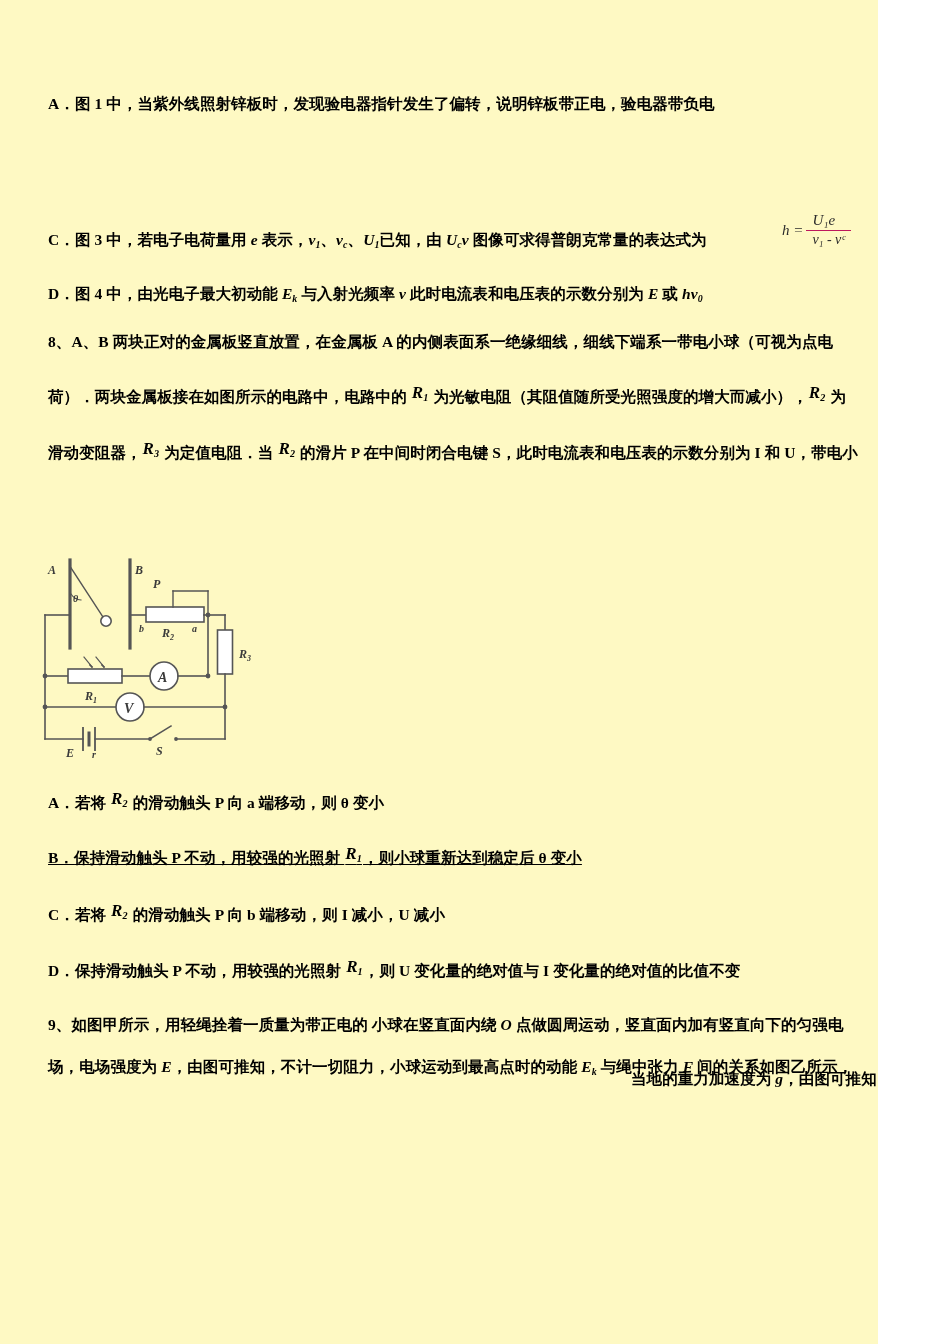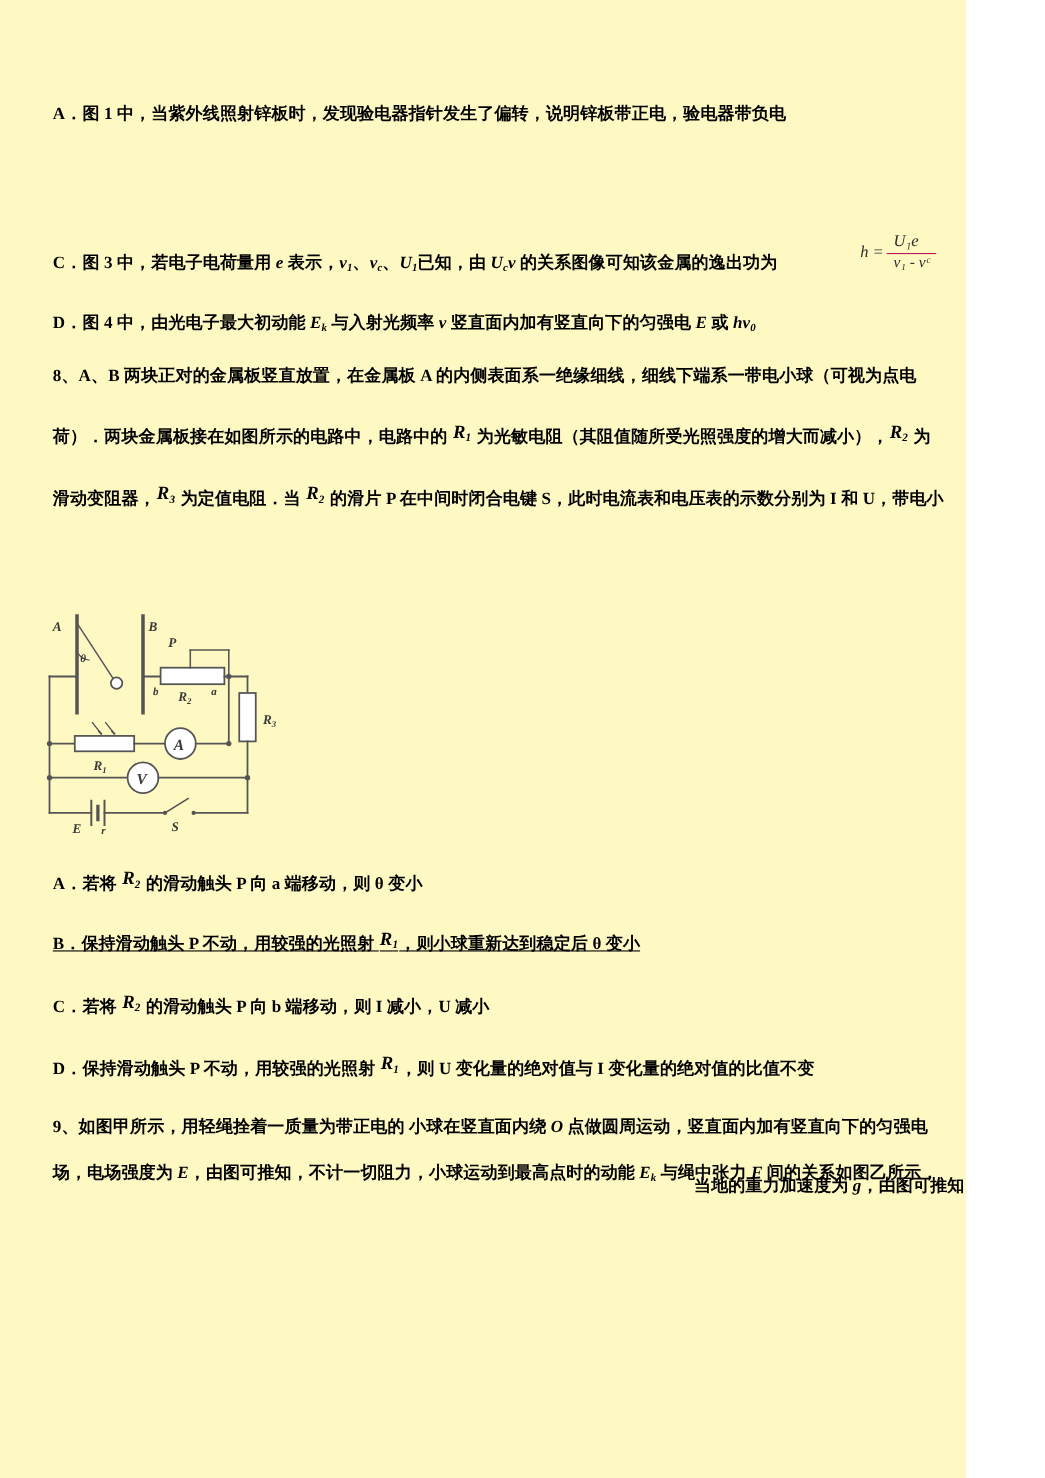--- a/index.html
+++ b/index.html
@@ -97,33 +97,33 @@
 <body>
 
 <div class="page">
 
   <div class="q-line" style="top:92px;">
     <span class="opt-label">A．</span><span>图 1 中，当紫外线照射锌板时，发现验电器指针发生了偏转，说明锌板带正电，验电器带负电</span>
   </div>
 
 
   <div class="q-line" style="top:228px;">
-    <span class="opt-label">C．</span><span>图 3 中，若电子电荷量用 </span><span class="ital">e</span><span> 表示，</span><span class="ital">v</span><sub>1</sub><span>、</span><span class="ital">v</span><sub>c</sub><span>、</span><span class="ital">U</span><sub>1</sub><span>已知，由 </span><span class="ital">U</span><sub>c</sub><span class="ital">v</span><span> 的关系图像可知该金属的逸出功为</span>
+    <span class="opt-label">C．</span><span>图 3 中，若电子电荷量用 </span><span class="ital">e</span><span> 表示，</span><span class="ital">v</span><sub>1</sub><span>、</span><span class="ital">v</span><sub>c</sub><span>、</span><span class="ital">U</span><sub>1</sub><span>已知，由 </span><span class="ital">U</span><sub>c</sub><span class="ital">v</span><span> 图像可求得普朗克常量的表达式为</span>
   </div>
 
   <div class="formula" style="left:782px; top:212px;">
     <span>h =</span>
     <span class="frac">
       <span class="num">U₁e</span>
       <span class="den">v₁ - vᶜ</span>
     </span>
   </div>
 
   <div class="q-line" style="top:282px;">
-    <span class="opt-label">D．</span><span>图 4 中，由光电子最大初动能 </span><span class="ital">E</span><sub>k</sub><span> 与入射光频率 </span><span class="ital">v</span><span> 竖直面内加有竖直向下的匀强电 </span><span class="ital">E</span><span> 或 </span><span class="ital">hv</span><sub>0</sub>
+    <span class="opt-label">D．</span><span>图 4 中，由光电子最大初动能 </span><span class="ital">E</span><sub>k</sub><span> 与入射光频率 </span><span class="ital">v</span><span> 此时电流表和电压表的示数分别为 </span><span class="ital">E</span><span> 或 </span><span class="ital">hv</span><sub>0</sub>
   </div>
 
   <div class="q-line" style="top:330px;">
     <span>8、</span><span>A、B 两块正对的金属板竖直放置，在金属板 A 的内侧表面系一绝缘细线，细线下端系一带电小球（可视为点电</span>
   </div>
 
   <div class="q-line" style="top:384px;">
     <span>荷）．两块金属板接在如图所示的电路中，电路中的 </span><span class="rsym"><span>R</span><sub>1</sub></span><span> 为光敏电阻（其阻值随所受光照强度的增大而减小），</span><span class="rsym"><span>R</span><sub>2</sub></span><span> 为</span>
   </div>
 

